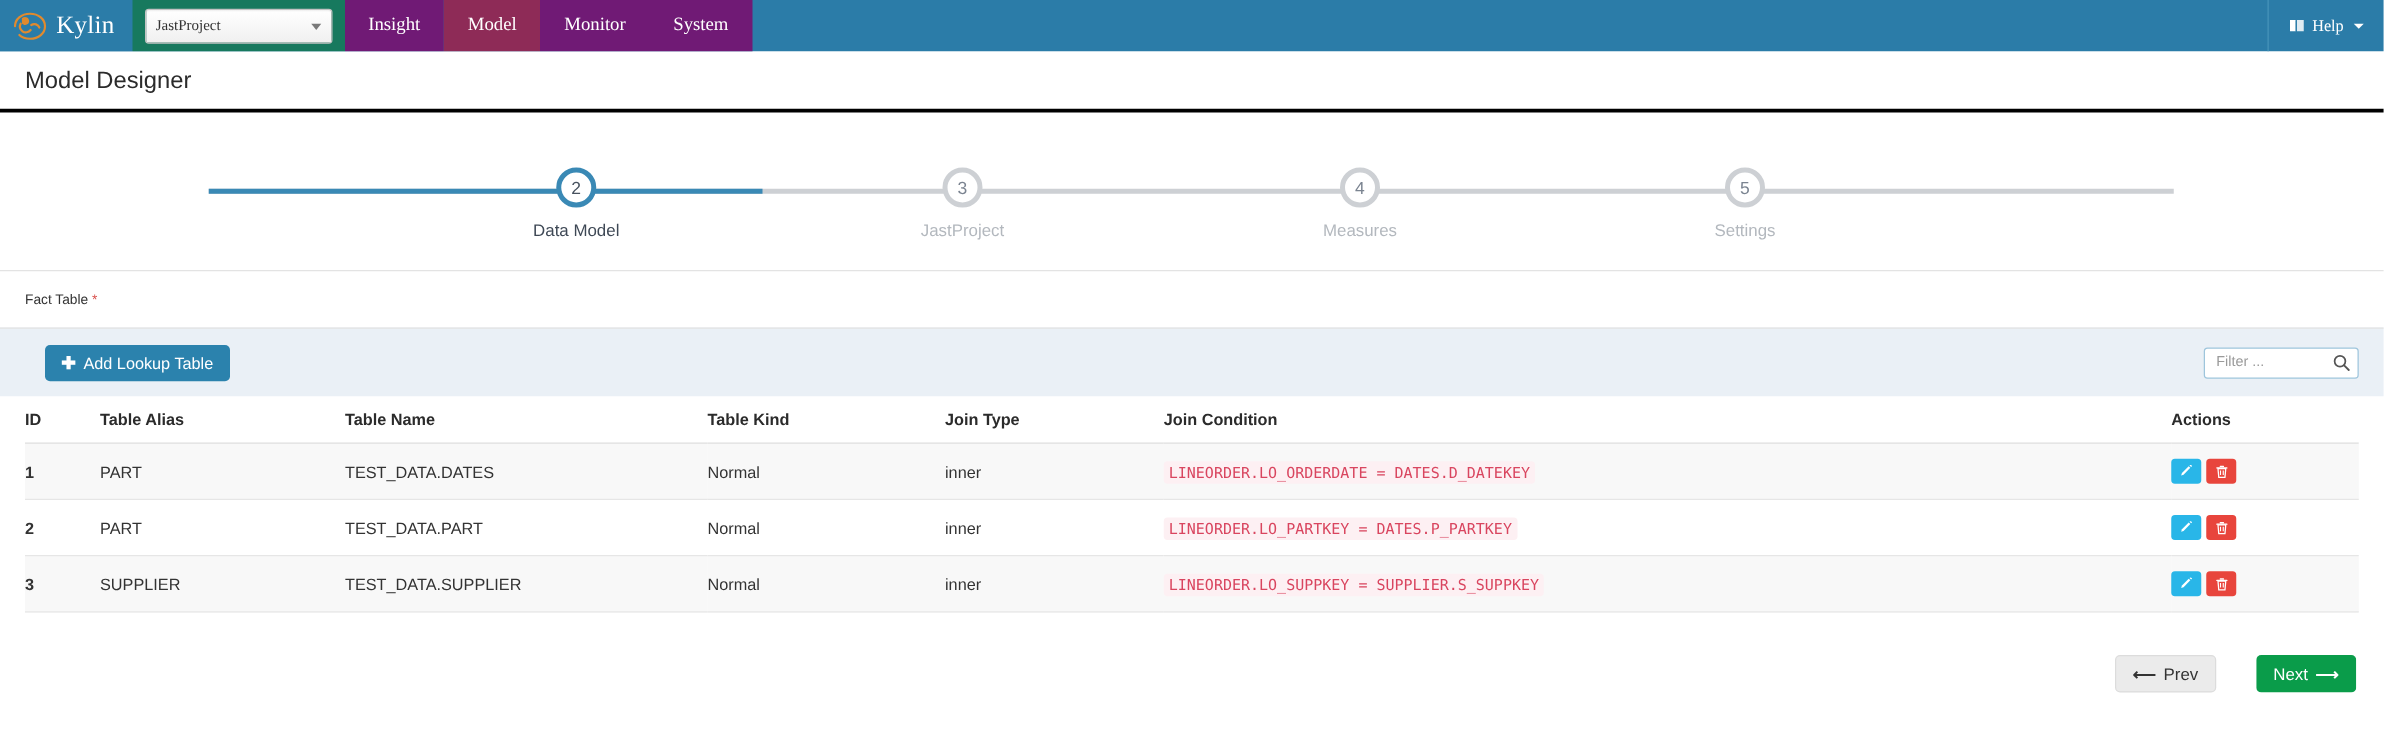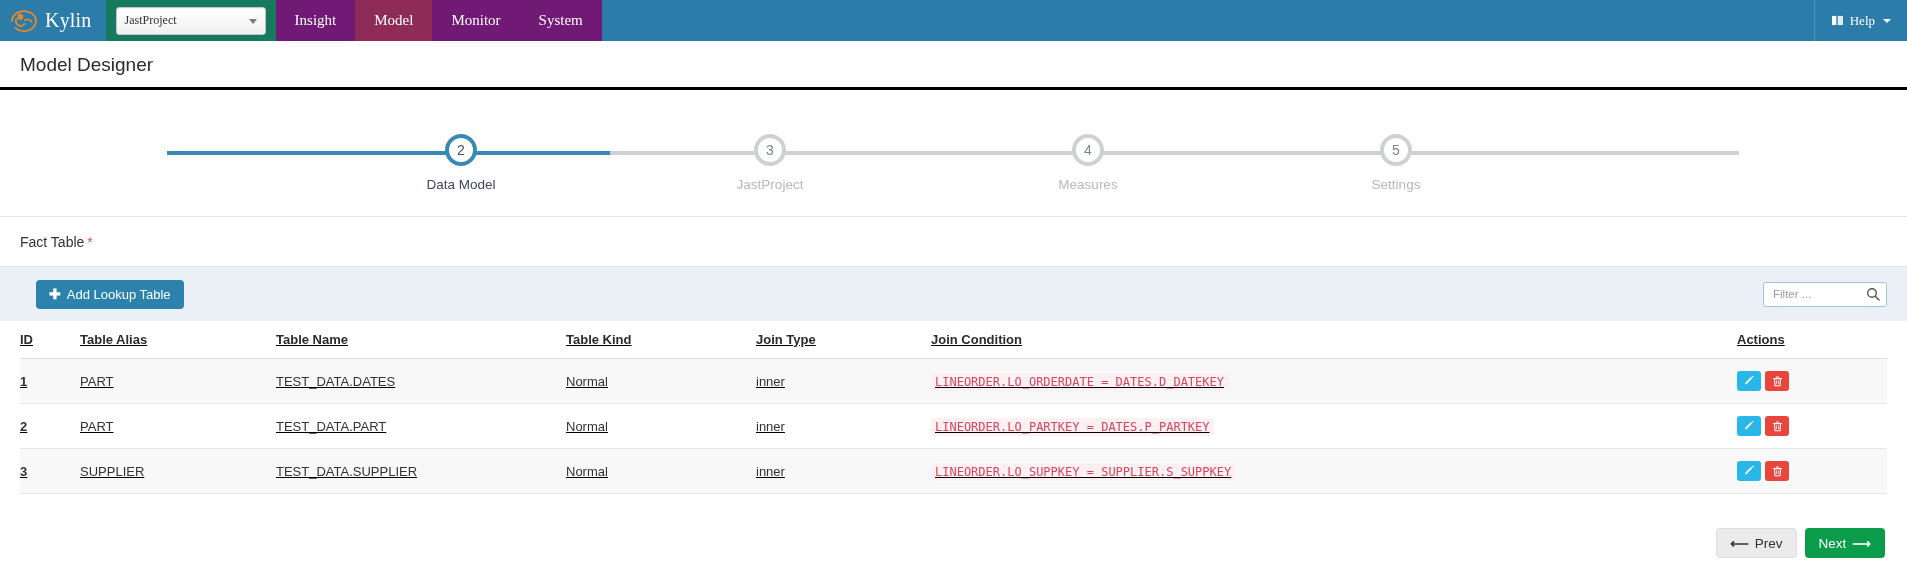--- a/index.html
+++ b/index.html
@@ -161,21 +161,21 @@
 
   
   .divider { height: 1px; background: #e3e3e3; margin: 5px 0 0 0; }
   .fact-row {
     display: flex;
     align-items: center;
     padding: 17px 0 16px 20px;
   }
   .fact-label {
     width: 260px;
-    font-size: 14px;
+    font-size: 11px;
     color: #333333;
   }
   .req { color: #d9534f; margin-left: 3px; }
   .fact-select {
     position: relative;
     width: 916px;
     height: 27px;
     background: linear-gradient(#ffffff, #efefef);
     border: 1px solid #c6c6c6;
     border-radius: 3px;
@@ -234,21 +234,21 @@
     width: 100%;
     font-size: 11.5px;
     font-family: inherit;
     color: #333333;
     background: transparent;
   }
   .filter-box input::placeholder { color: #9a9a9a; }
   .mag { position: absolute; right: 6px; top: 50%; margin-top: -7px; width: 14px; height: 14px; display:block; }
 
   
-  .tbl-wrap { padding: 0 20px 16px 20px; text-decoration: underline; }
+  .tbl-wrap { padding: 0 20px 16px 20px; }
   table.joins { width: 100%; border-collapse: collapse; }
   table.joins thead th {
     text-align: left;
     font-size: 13px;
     color: #2b2b2b;
     font-weight: bold;
     padding: 11px 0 11px 0;
     border-bottom: 1px solid #dddddd;
   }
   table.joins tbody td {
@@ -300,21 +300,21 @@
     border: 1px solid transparent;
     font-size: 13.5px;
     font-family: inherit;
     padding: 0 13px;
     display: inline-flex;
     align-items: center;
     gap: 6px;
     cursor: pointer;
   }
   .btn-prev { background: #ebebeb; border-color: #dcdcdc; color: #333333; }
-  .btn-next { background: #0a9c4a; color: #ffffff; }
+  .btn-next { background: #0a9c4a; color: #ffffff; margin-left: 24px; }
   .arrow { font-size: 13px; line-height: 1; font-weight: bold; }
 </style>
 </head>
 <body>
 
 <div class="navbar">
 
   <div class="brand">
     <svg class="brand-logo" viewBox="0 0 56 52">
       <path d="M4 26c0-11 10-20 24-20s24 9 24 20-10 20-24 20c-7 0-13-2-17-6" fill="none" stroke="#e08a2e" stroke-width="3.5" stroke-linecap="round"></path>

